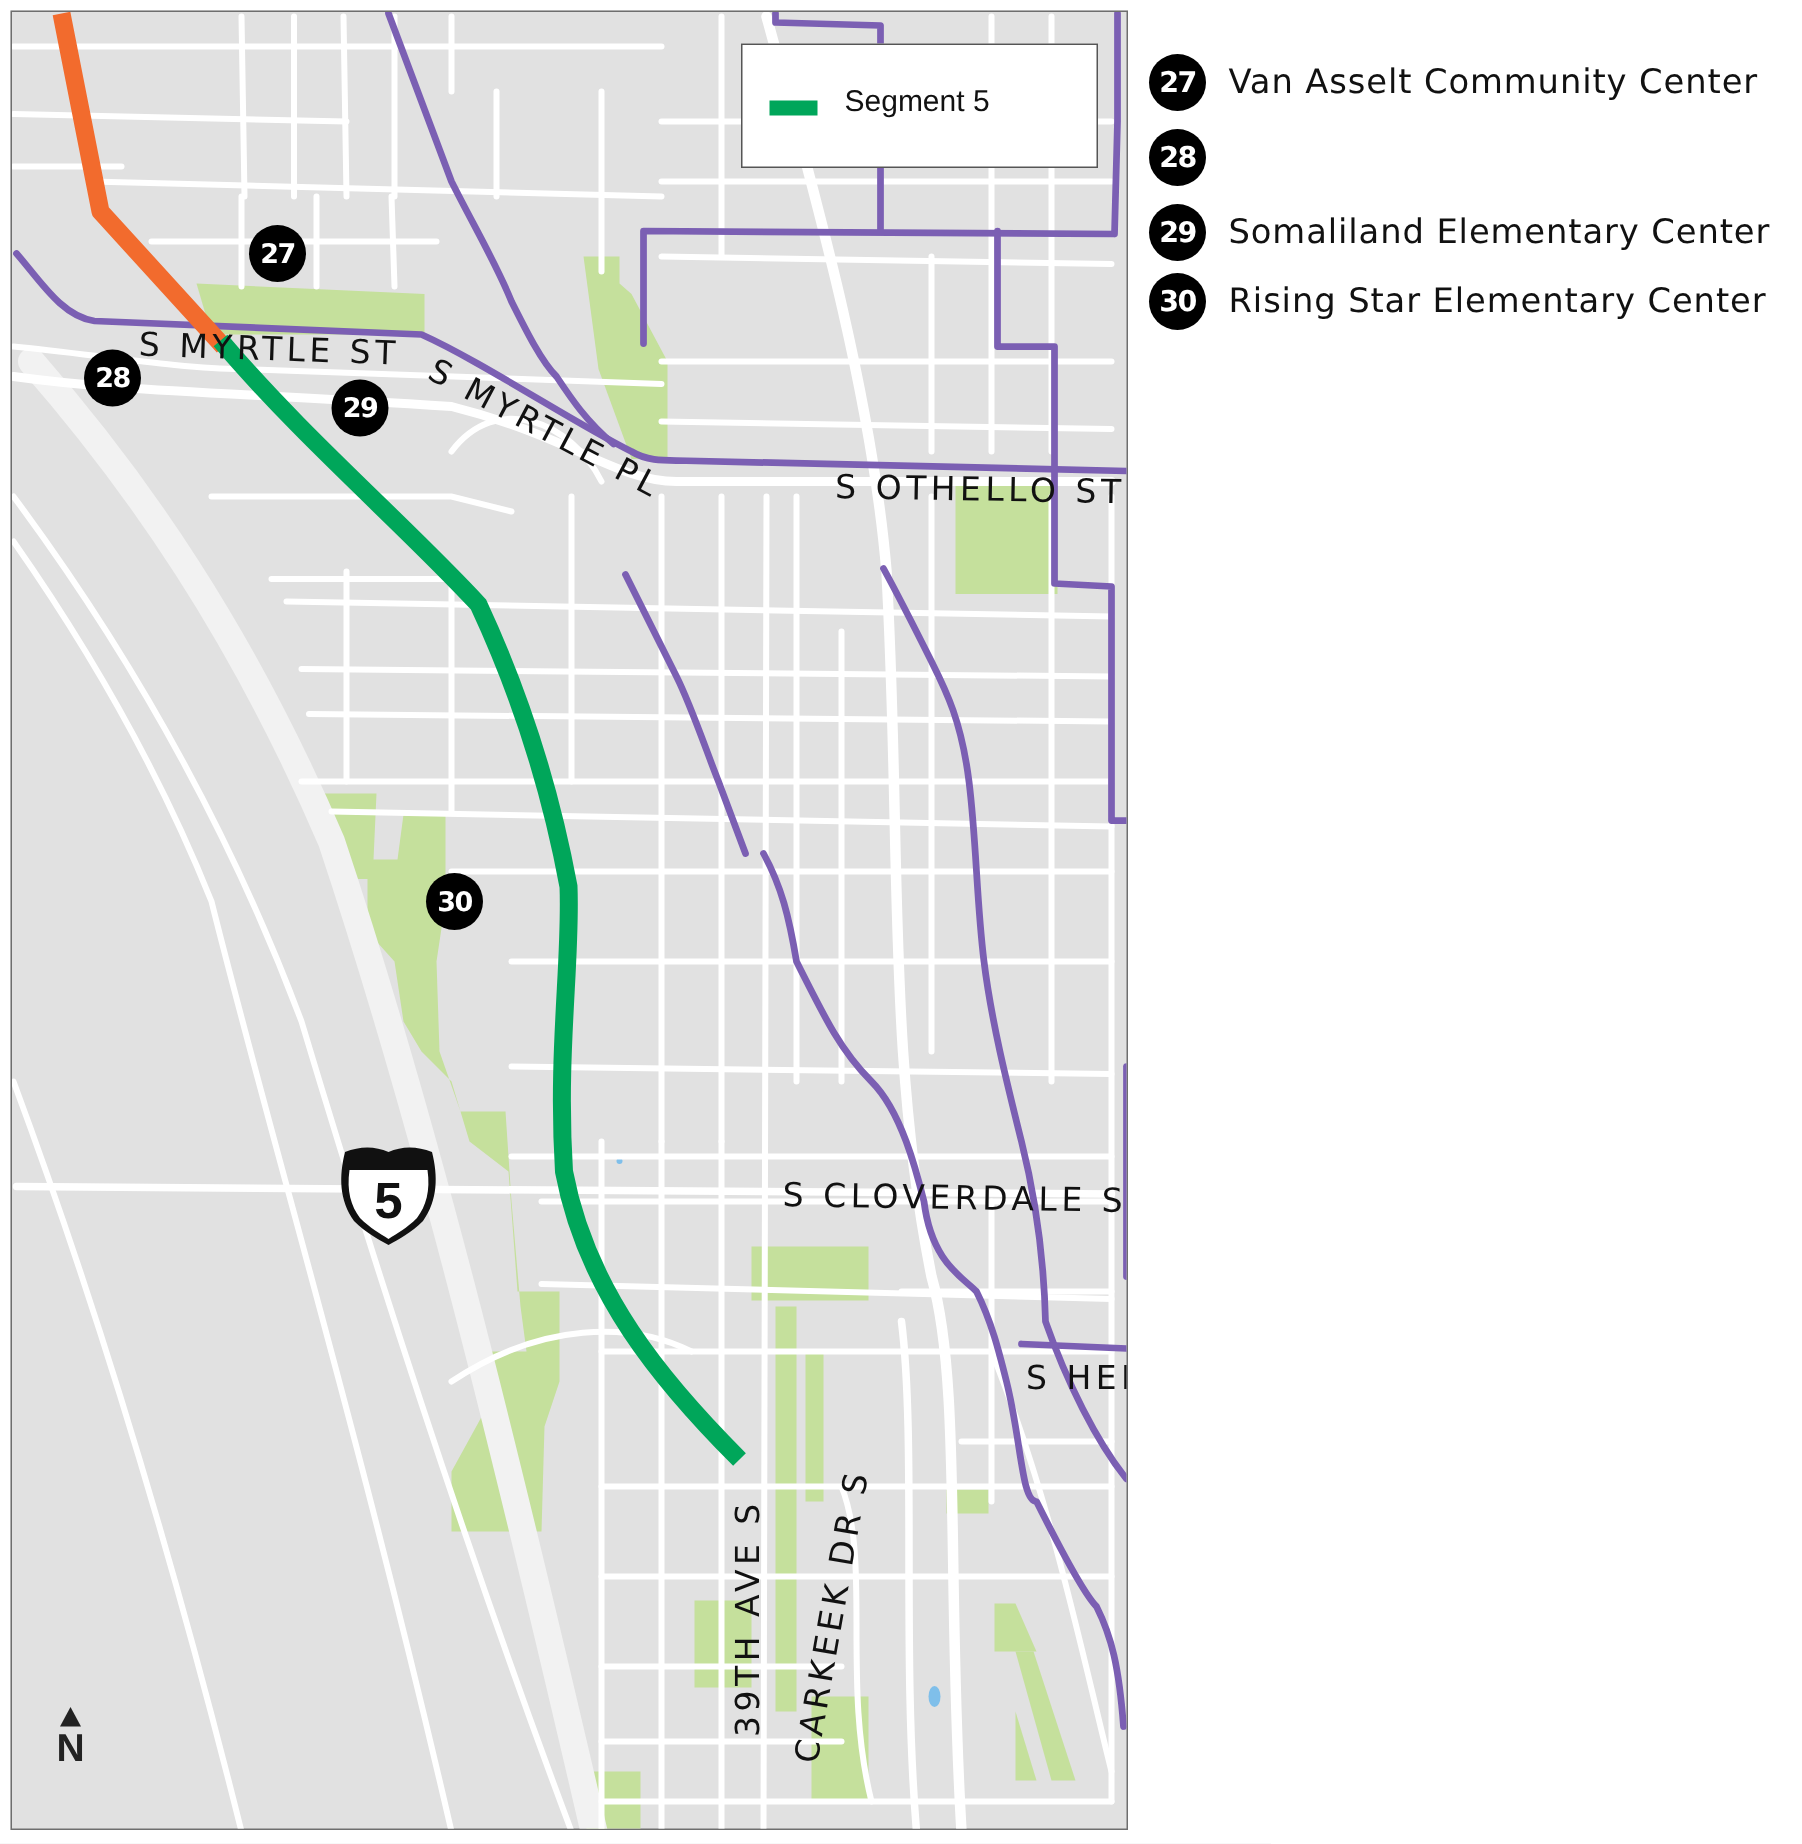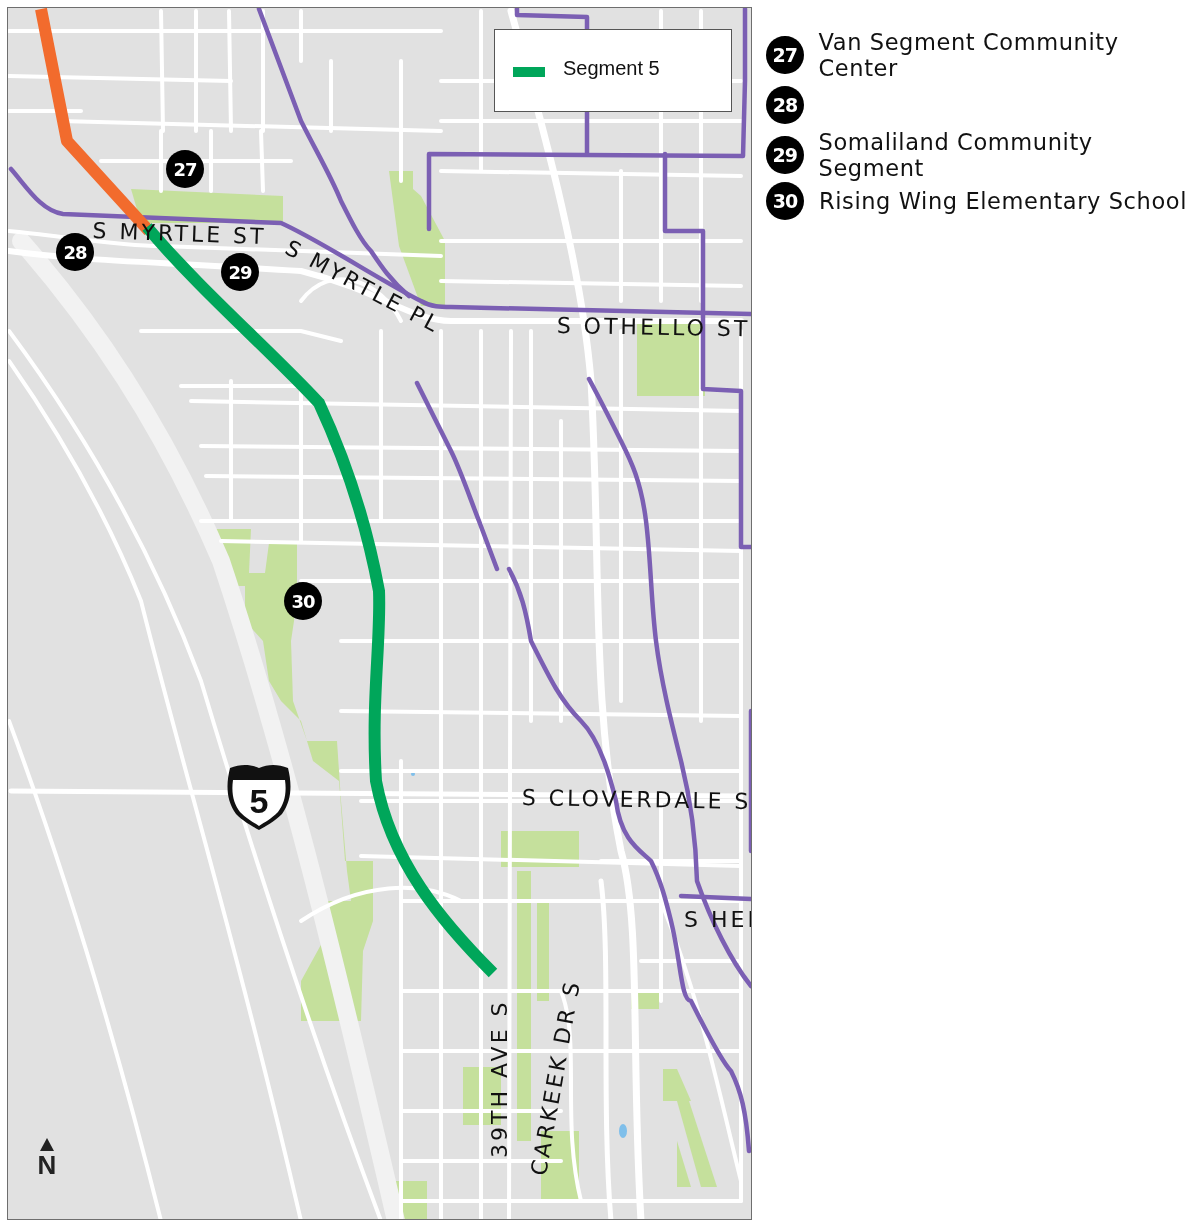--- a/index.html
+++ b/index.html
@@ -192,26 +192,26 @@
 
   <div class="north-arrow">
     <div class="north-tri"></div>
     <div class="north-letter">N</div>
   </div>
 </div>
 
 <div class="poi-list">
   <div class="poi-item">
     <span class="poi-badge">27</span>
-    <span class="poi-label">Van Segment Community Center</span>
+    <span class="poi-label">Van Asselt Community Center</span>
   </div>
   <div class="poi-item">
     <span class="poi-badge">28</span>
   </div>
   <div class="poi-item">
     <span class="poi-badge">29</span>
-    <span class="poi-label">Somaliland Community Segment</span>
+    <span class="poi-label">Somaliland Elementary Center</span>
   </div>
   <div class="poi-item">
     <span class="poi-badge">30</span>
-    <span class="poi-label">Rising Wing Elementary School</span>
+    <span class="poi-label">Rising Star Elementary Center</span>
   </div>
 </div>
 
 </body></html>

